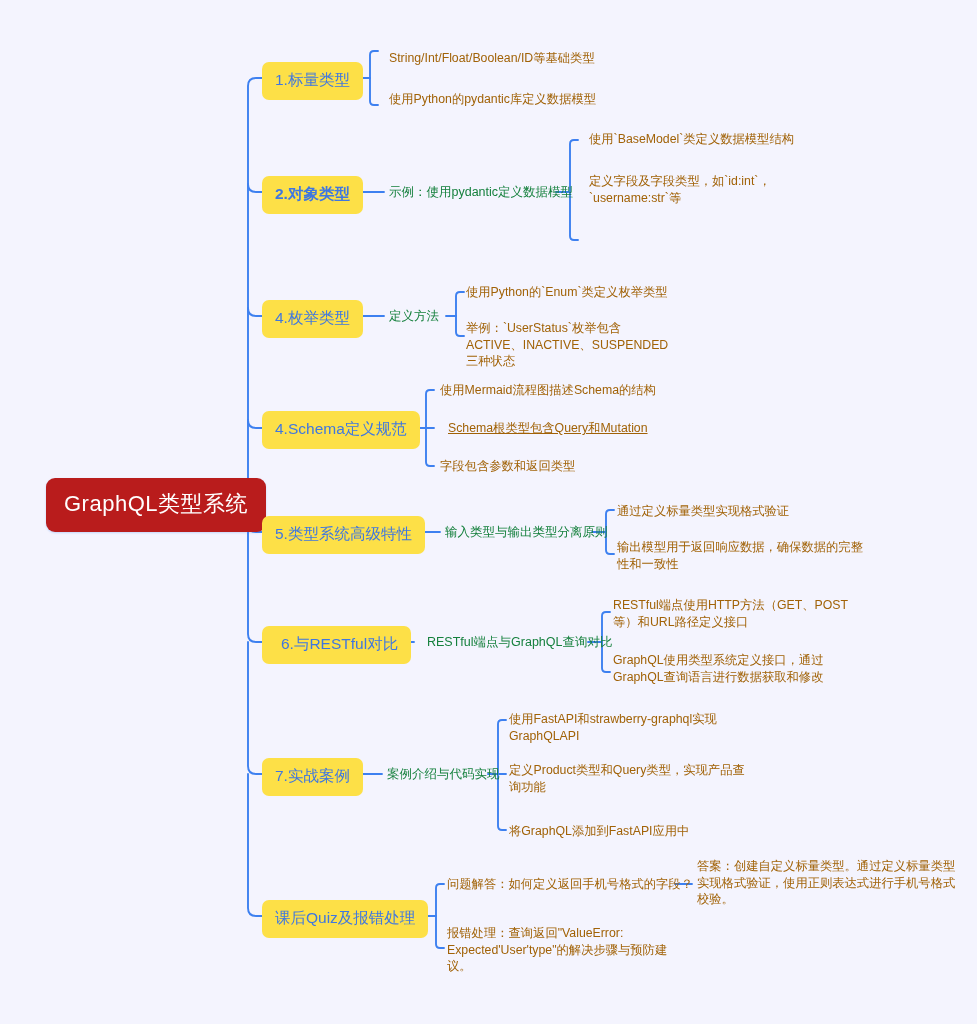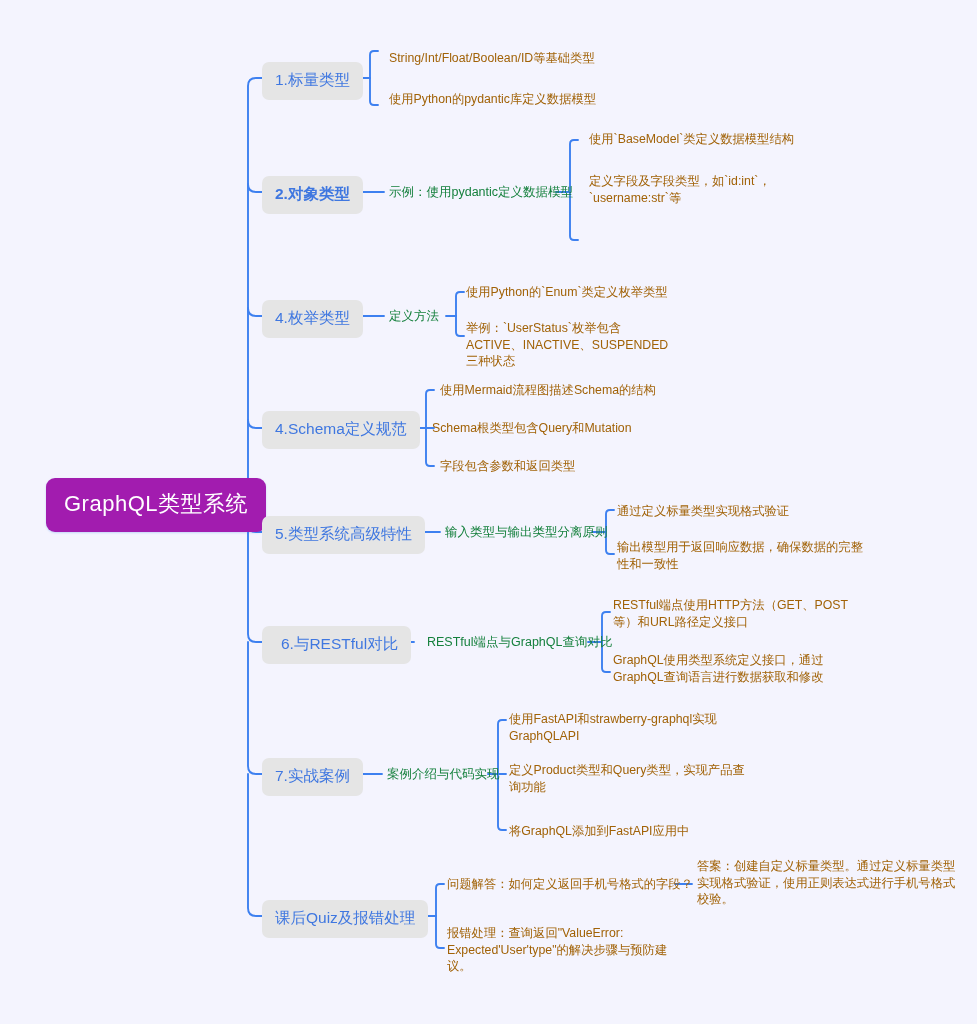--- a/index.html
+++ b/index.html
@@ -10,33 +10,33 @@
     font-family:"Liberation Sans","DejaVu Sans",sans-serif;
     overflow:hidden;
     position:relative;
   }
   #map{position:absolute;inset:0;width:977px;height:1024px;}
   svg.links{position:absolute;left:0;top:0;width:977px;height:1024px;pointer-events:none;}
 
   .node{position:absolute;box-sizing:border-box;}
 
   .root-node{
-    background:#a21caf;
+    background:#b91c1c;
     color:#ffffff;
     border-radius:9px;
     font-size:22px;
     letter-spacing:.5px;
     display:flex;align-items:center;justify-content:center;
     padding:11px 18px 13px 18px;
     white-space:nowrap;
     box-shadow:0 1px 2px rgba(61,128,240,.25);
   }
 
   .branch-node{
-    background:#e5e5e5;
+    background:#fde047;
     color:#3f77e0;
     border-radius:7px;
     font-size:15.5px;
     display:flex;align-items:center;justify-content:center;
     padding:8px 13px 9px 13px;
     white-space:nowrap;
   }
 
   .mid-node{
     color:#15803d;
@@ -152,21 +152,21 @@
   <div class="node leaf-node wrap" style="left:466px;top:320px;width:206px;">
     <span>举例：`UserStatus`枚举包含ACTIVE、INACTIVE、SUSPENDED三种状态</span>
   </div>
 
   <div class="node branch-node" style="left:262px;top:411px;">
     <span>4.Schema定义规范</span>
   </div>
   <div class="node leaf-node nowrap" style="left:440px;top:382px;">
     <span>使用Mermaid流程图描述Schema的结构</span>
   </div>
-  <div class="node leaf-node nowrap" style="left:432px;top:420px;">
+  <div class="node leaf-node nowrap" style="left:448px;top:420px;text-decoration:underline;">
     <span>Schema根类型包含Query和Mutation</span>
   </div>
   <div class="node leaf-node nowrap" style="left:440px;top:458px;">
     <span>字段包含参数和返回类型</span>
   </div>
 
   <div class="node branch-node" style="left:262px;top:516px;">
     <span>5.类型系统高级特性</span>
   </div>
   <div class="node mid-node" style="left:445px;top:525px;">

